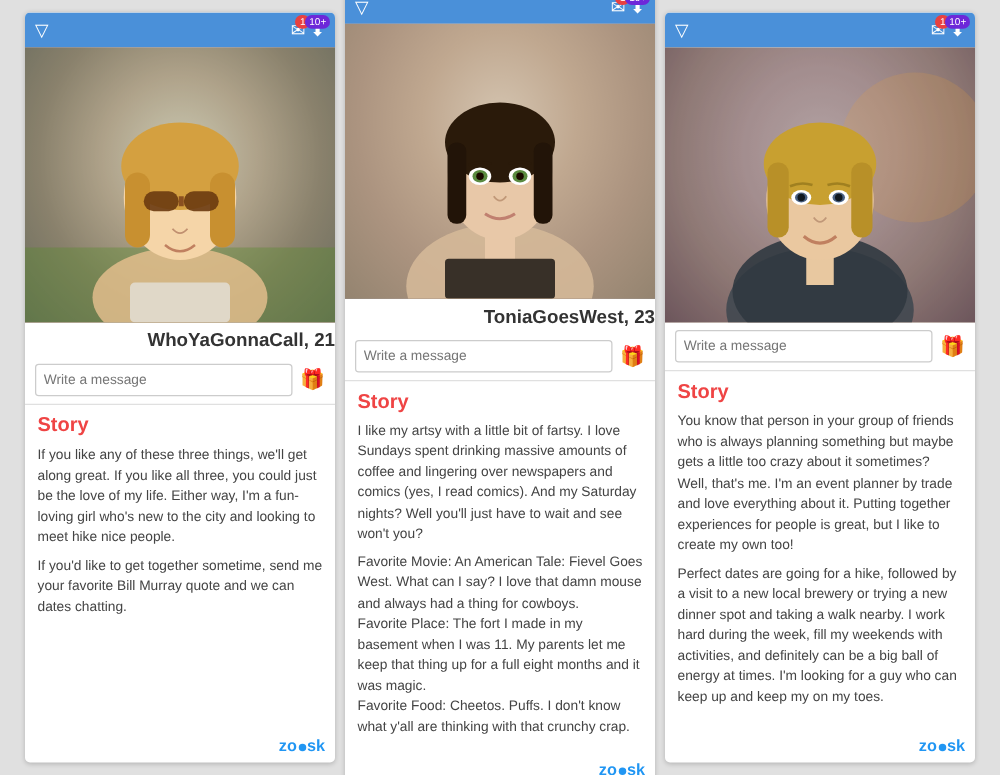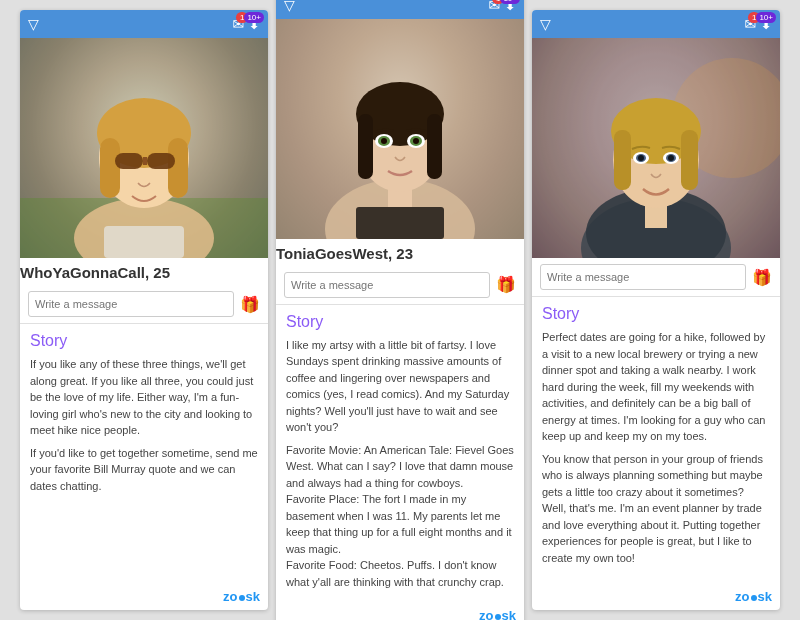--- a/index.html
+++ b/index.html
@@ -97,34 +97,34 @@
       font-size: 16px;
       color: #e84040;
       cursor: pointer;
     }
     .story-section {
       padding: 8px 10px;
       flex: 1;
     }
     .story-label {
       font-size: 16px;
-      font-weight: normal;
-      color: #8b5cf6;
+      font-weight: bold;
+      color: #ef4444;
       margin-bottom: 6px;
     }
     .story-text {
       font-size: 11px;
       color: #444;
       line-height: 1.5;
     }
     .story-text p {
       margin-bottom: 6px;
     }
     .profile-name {
-      text-align: left;
+      text-align: right;
       font-size: 15px;
       font-weight: bold;
       color: #333;
       padding: 6px 0 4px;
     }
     .zoosk-footer {
       text-align: right;
       padding: 4px 8px 6px;
       color: #2196f3;
       font-size: 13px;
@@ -192,21 +192,21 @@
       <rect x="123" y="119" width="4" height="8" fill="#8a5020"></rect>
 
       <path d="M118,145 Q124,152 130,145" stroke="#c09070" stroke-width="1.5" fill="none"></path>
 
       <path d="M112,158 Q124,168 136,158" stroke="#c08060" stroke-width="2" fill="none"></path>
 
       <rect x="84" y="188" width="80" height="32" rx="4" fill="#e0d8c8"></rect>
     </svg>
   </div>
 
-  <div class="profile-name">WhoYaGonnaCall, 25</div>
+  <div class="profile-name">WhoYaGonnaCall, 21</div>
 
   <div class="message-row">
     <input class="message-input" type="text" placeholder="Write a message" style="">
     <span class="gift-icon">🎁</span>
   </div>
 
   <div class="story-section">
     <div class="story-label">Story</div>
     <div class="story-text">
       <p>If you like any of these three things, we'll get along great. If you like all three, you could just be the love of my life. Either way, I'm a fun-loving girl who's new to the city and looking to meet hike nice people.</p>
@@ -344,21 +344,21 @@
 
 
   <div class="message-row">
     <input class="message-input" type="text" placeholder="Write a message" style="">
     <span class="gift-icon">🎁</span>
   </div>
 
   <div class="story-section">
     <div class="story-label">Story</div>
     <div class="story-text">
+      <p>You know that person in your group of friends who is always planning something but maybe gets a little too crazy about it sometimes? Well, that's me. I'm an event planner by trade and love everything about it. Putting together experiences for people is great, but I like to create my own too!</p>
       <p>Perfect dates are going for a hike, followed by a visit to a new local brewery or trying a new dinner spot and taking a walk nearby. I work hard during the week, fill my weekends with activities, and definitely can be a big ball of energy at times. I'm looking for a guy who can keep up and keep my on my toes.</p>
-      <p>You know that person in your group of friends who is always planning something but maybe gets a little too crazy about it sometimes? Well, that's me. I'm an event planner by trade and love everything about it. Putting together experiences for people is great, but I like to create my own too!</p>
     </div>
   </div>
 
   <div class="zoosk-footer">
     zo<span class="zoosk-dot"></span>sk
   </div>
 </div>
 
 </body></html>

